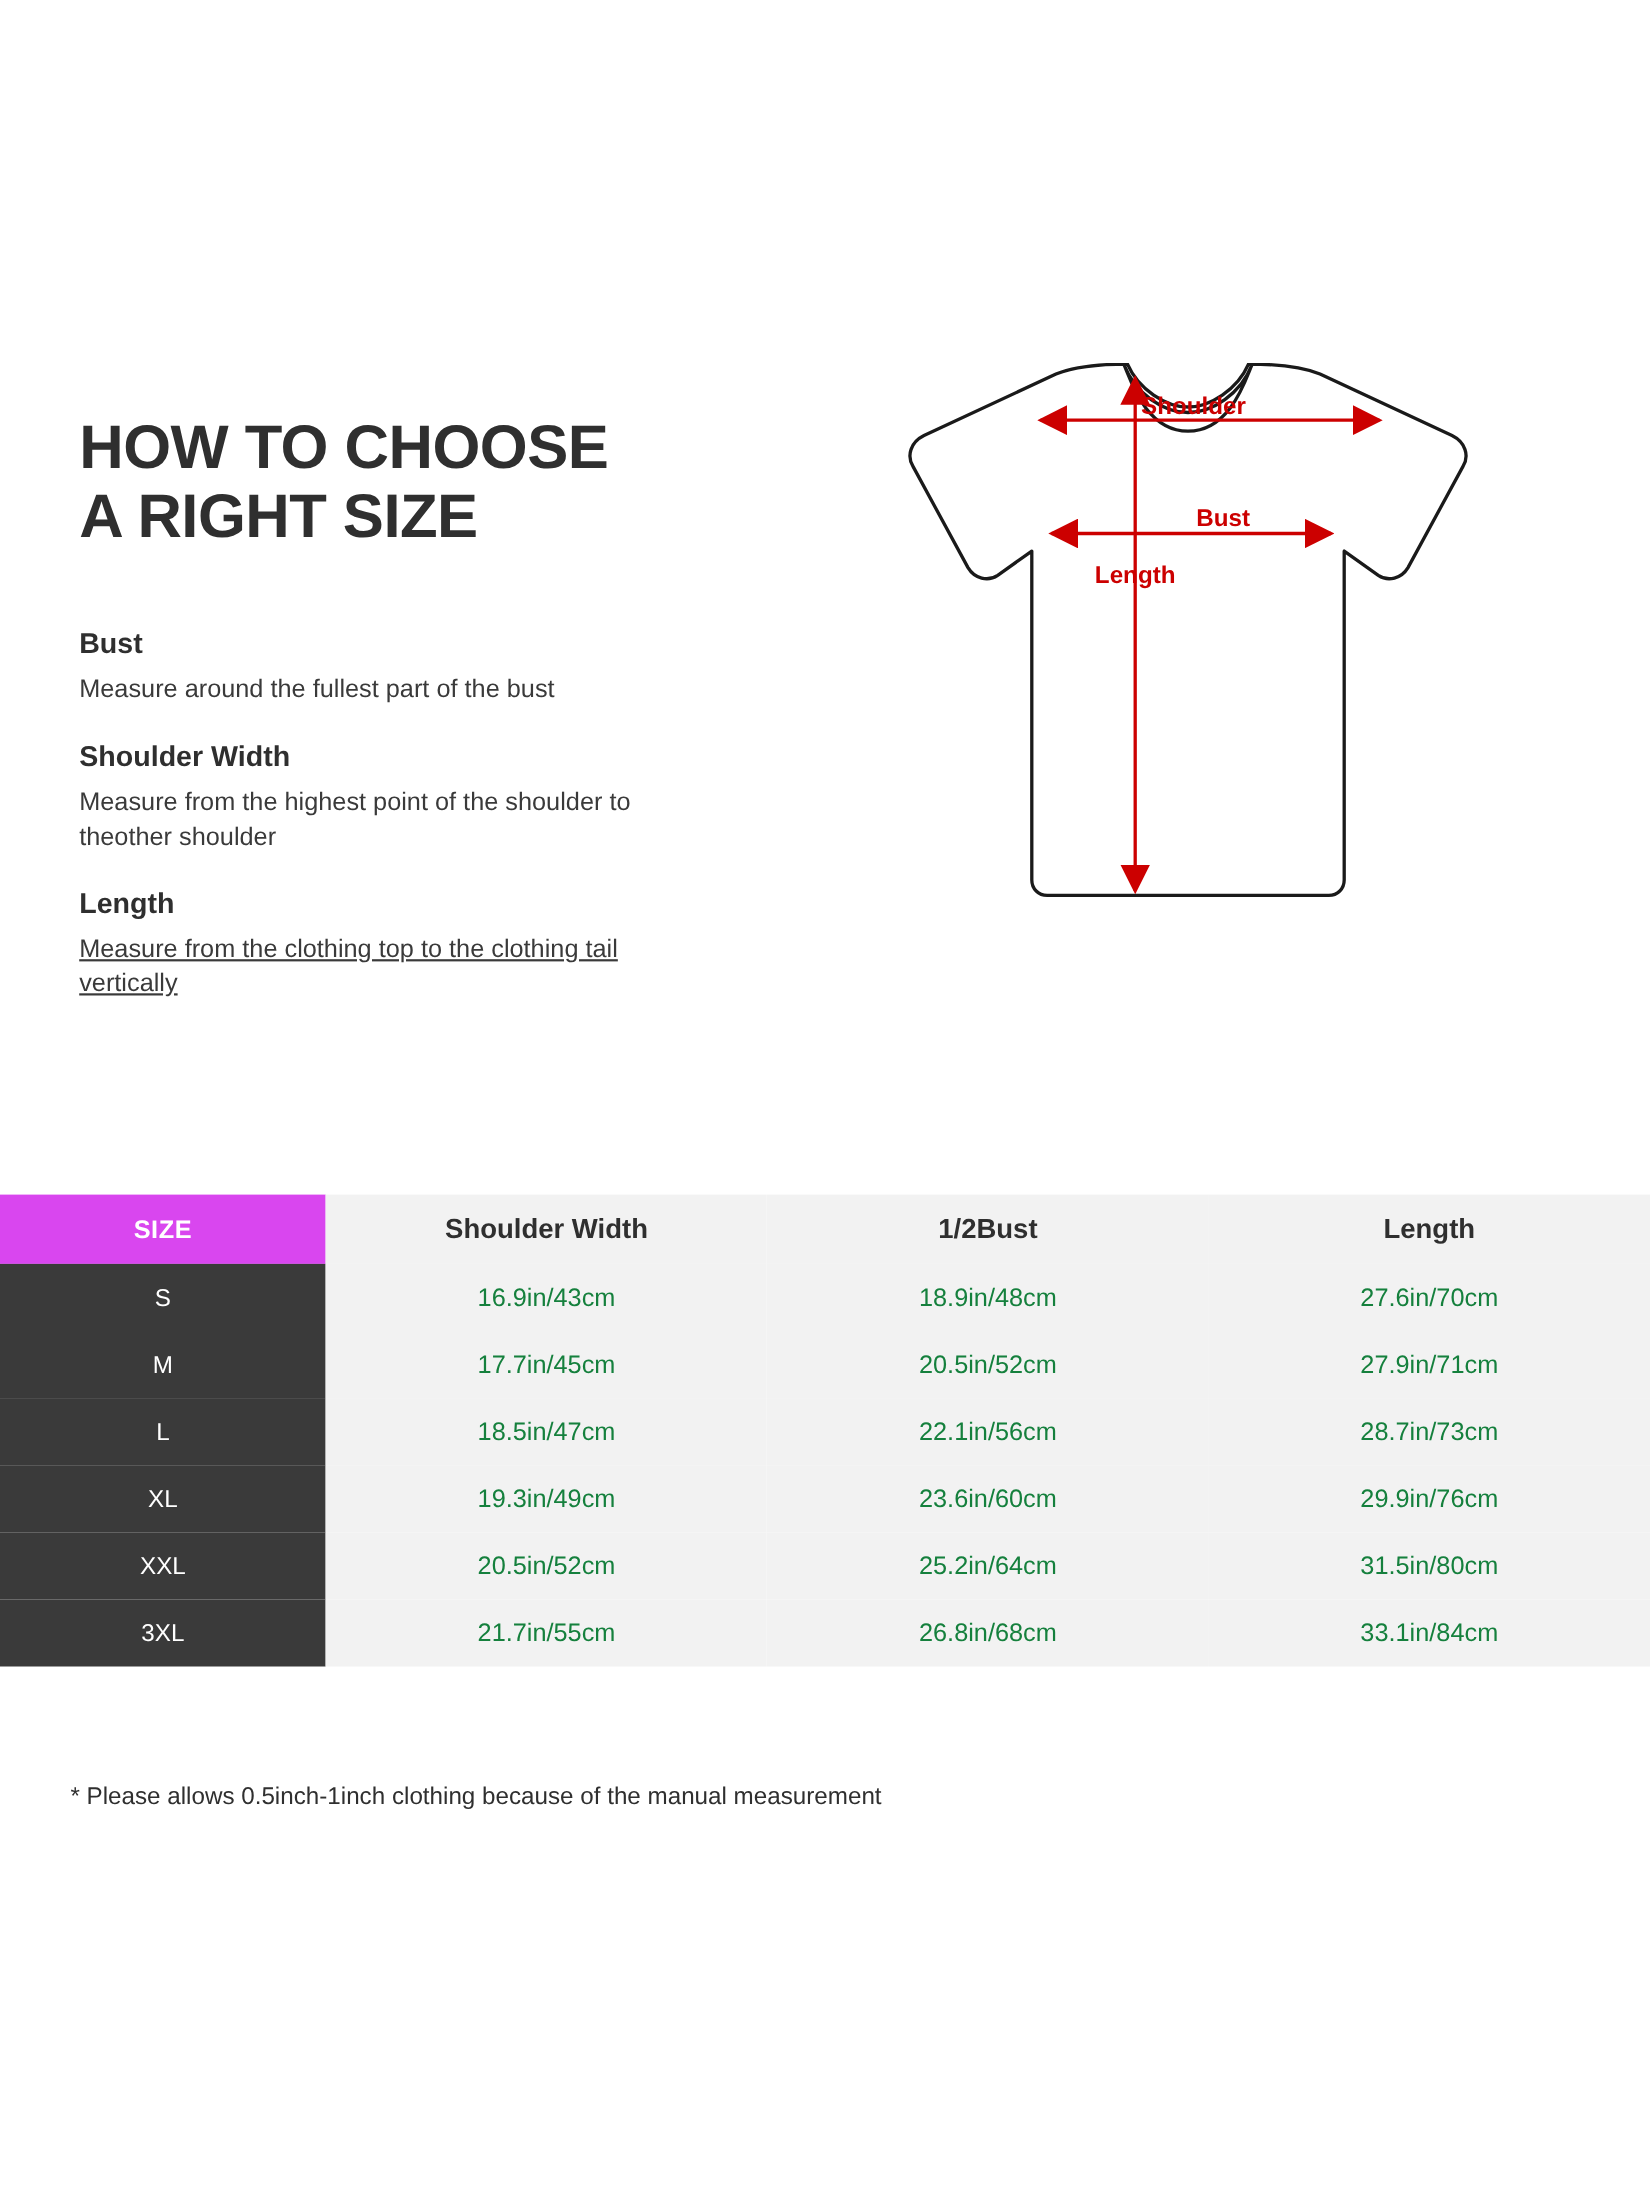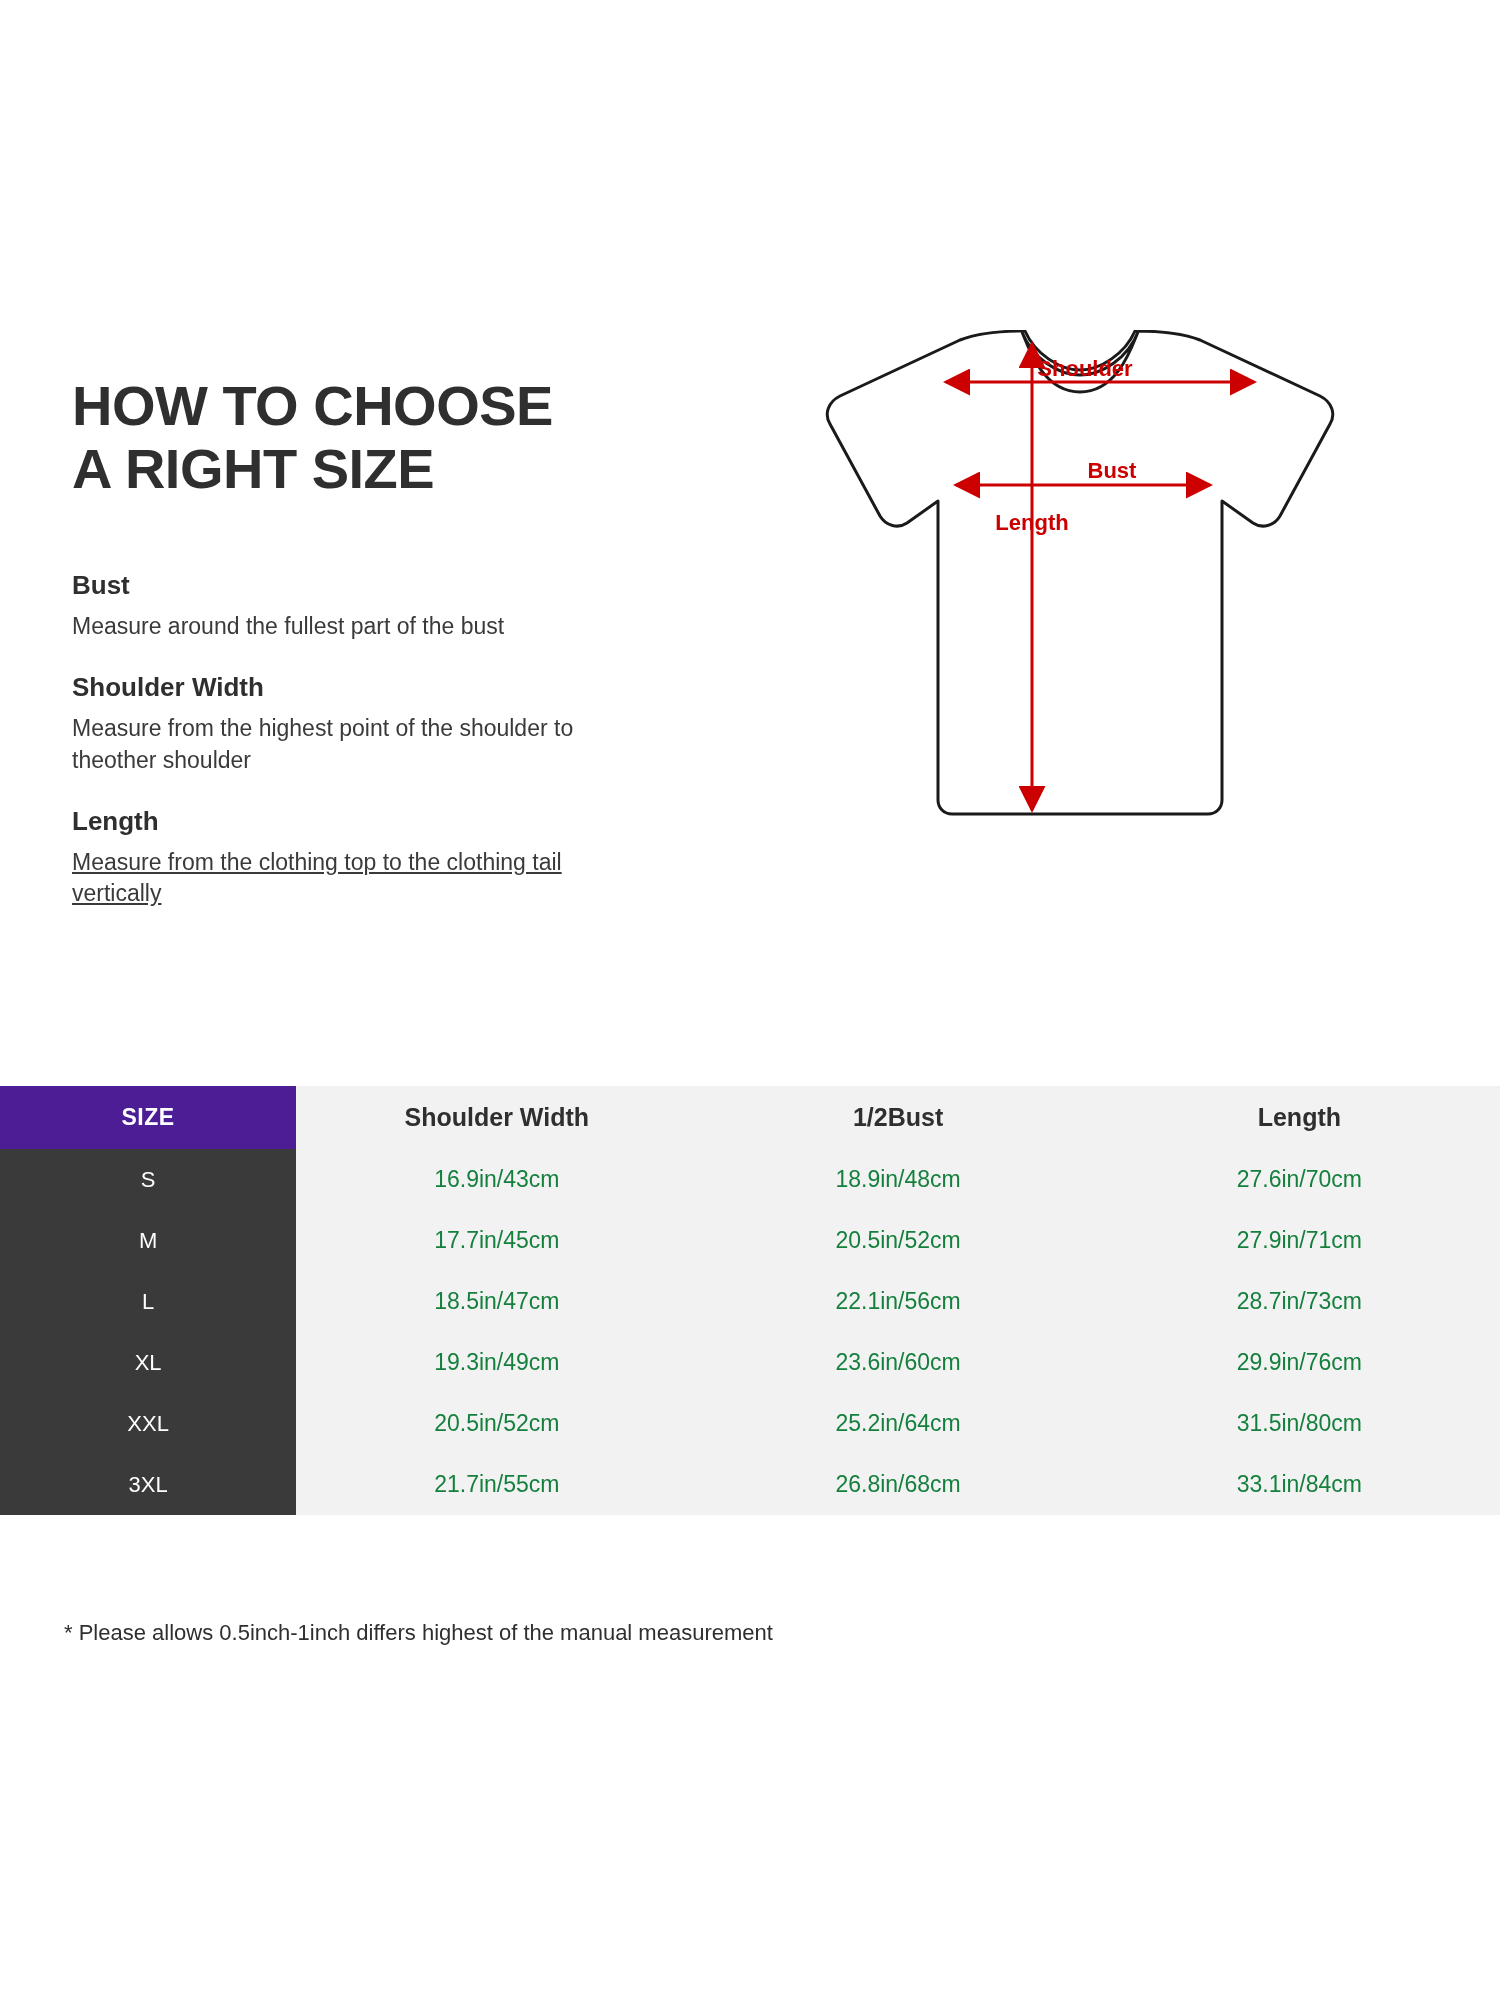--- a/index.html
+++ b/index.html
@@ -98,21 +98,21 @@
   .size-table thead th {
     height: 63px;
     font-size: 25px;
     font-weight: bold;
     color: #2f2f2f;
     background: #f2f2f2;
     text-align: center;
     vertical-align: middle;
   }
   .size-table thead th.hdr-size {
-    background: #4c1d95;
+    background: #d946ef;
     color: #ffffff;
     font-size: 23px;
     letter-spacing: 0.5px;
   }
   .size-table tbody td {
     height: 61px;
     font-size: 23px;
     color: #15803d;
     background: #f2f2f2;
     text-align: center;
@@ -259,15 +259,15 @@
         <tr>
           <td class="cell-size">3XL</td>
           <td>21.7in/55cm</td>
           <td>26.8in/68cm</td>
           <td>33.1in/84cm</td>
         </tr>
       </tbody>
     </table>
   </div>
 
-  <div class="note">* Please allows 0.5inch-1inch differs highest of the  manual measurement</div>
+  <div class="note">* Please allows 0.5inch-1inch clothing because of the  manual measurement</div>
 
 </div>
 
 </body></html>

